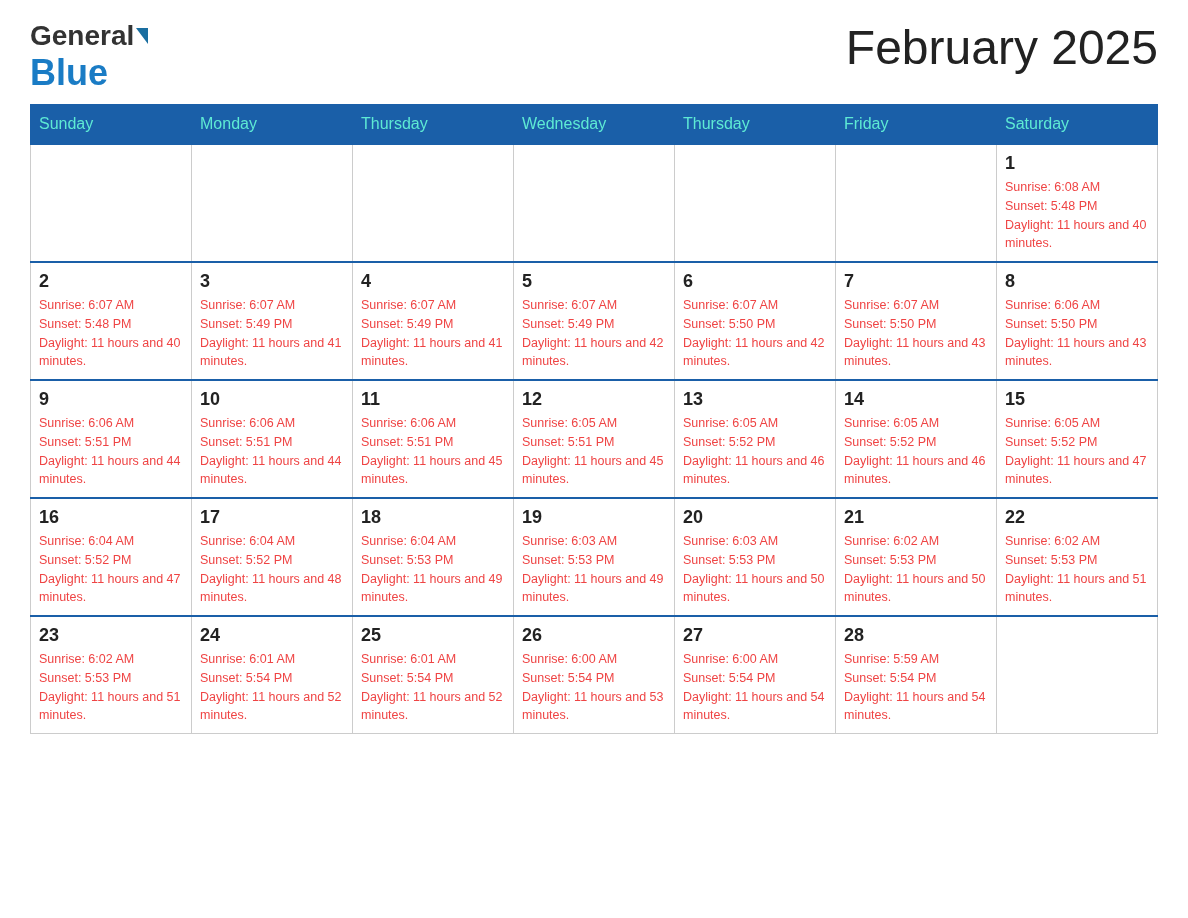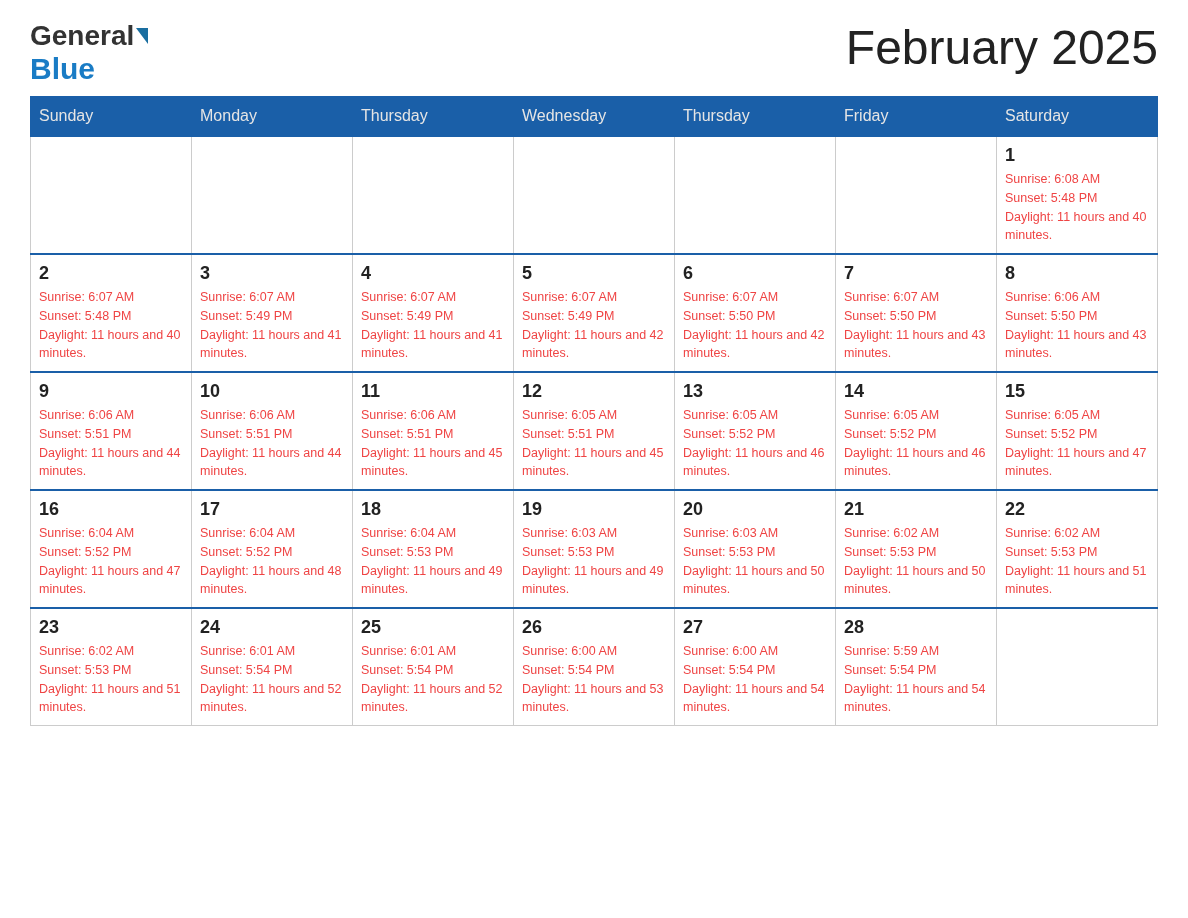--- a/index.html
+++ b/index.html
@@ -33,21 +33,21 @@
     .logo-arrow {
       width: 0;
       height: 0;
       border-left: 12px solid transparent;
       border-right: 0px solid transparent;
       border-top: 16px solid #1a6ea0;
       display: inline-block;
       margin: 0 2px;
       vertical-align: middle;
     }
-    .logo-blue { color: #1a7cc5; font-size: 30px; font-weight: bold; }
+    .logo-blue { color: #1a7cc5; font-size: 36px; font-weight: bold; }
     .title-area {
       text-align: left;
     }
     .main-title {
       font-size: 48px;
       font-weight: normal;
       color: #222;
     }
     .subtitle {
       font-size: 20px;
@@ -56,21 +56,21 @@
     }
     .calendar {
       width: 100%;
       border-collapse: collapse;
       margin-top: 8px;
     }
     .calendar thead tr {
       background-color: #1a5fa8;
     }
     .calendar thead th {
-      color: #e5e5e5;
+      color: #5eead4;
       font-size: 16px;
       font-weight: normal;
       padding: 10px 8px;
       text-align: left;
       border: 1px solid #1a5fa8;
     }
     .calendar tbody tr {
       border-top: 2px solid #1a5fa8;
     }
     .calendar tbody td {

